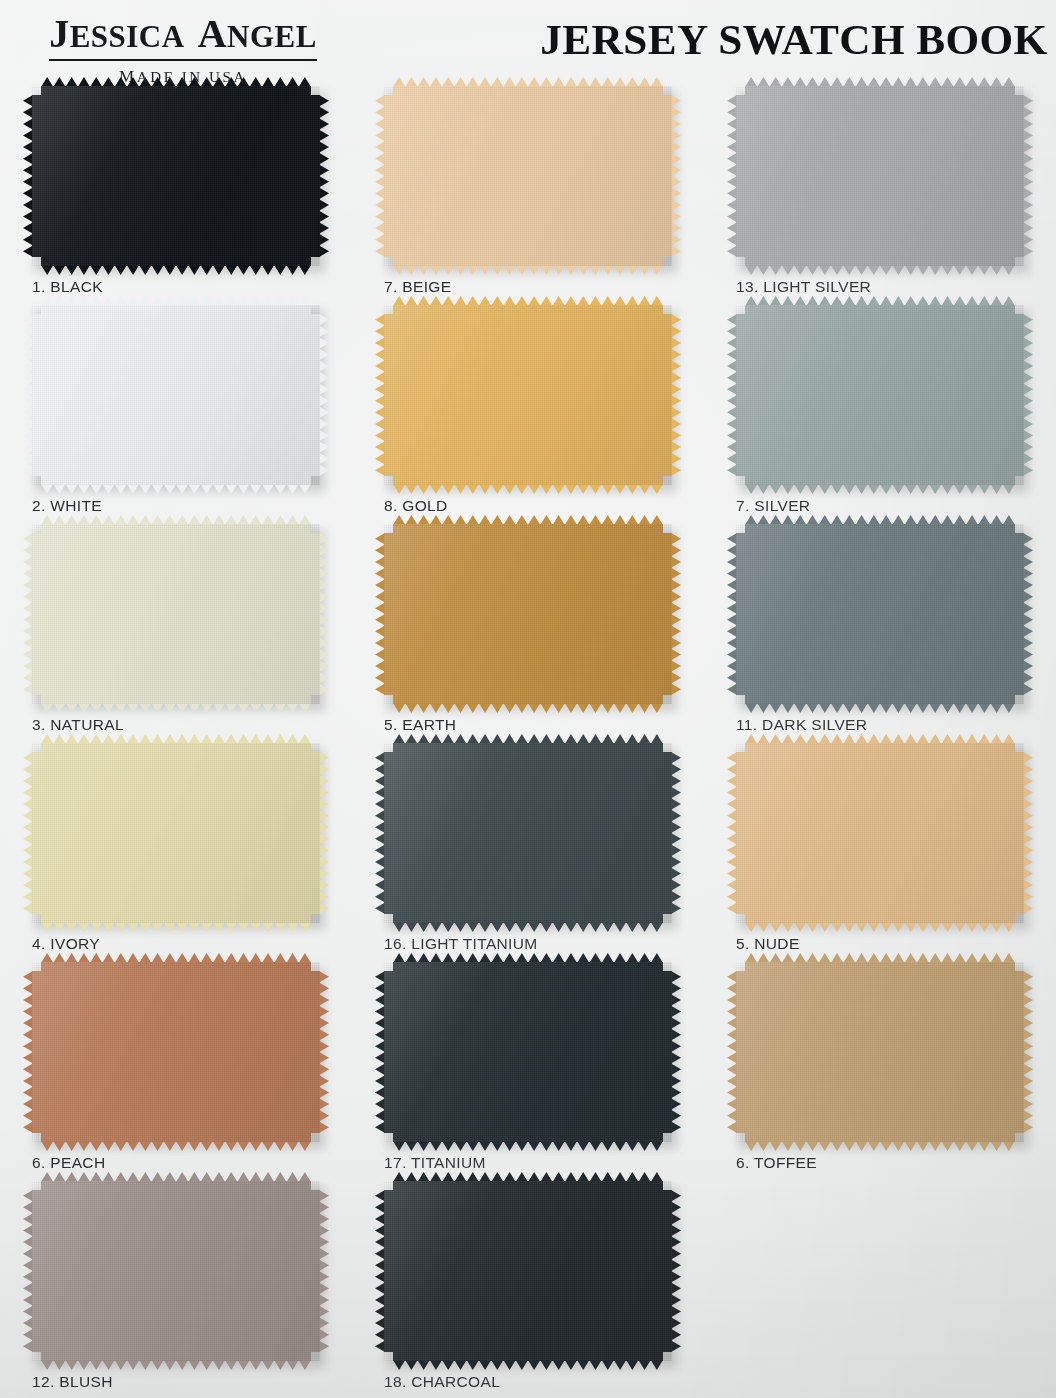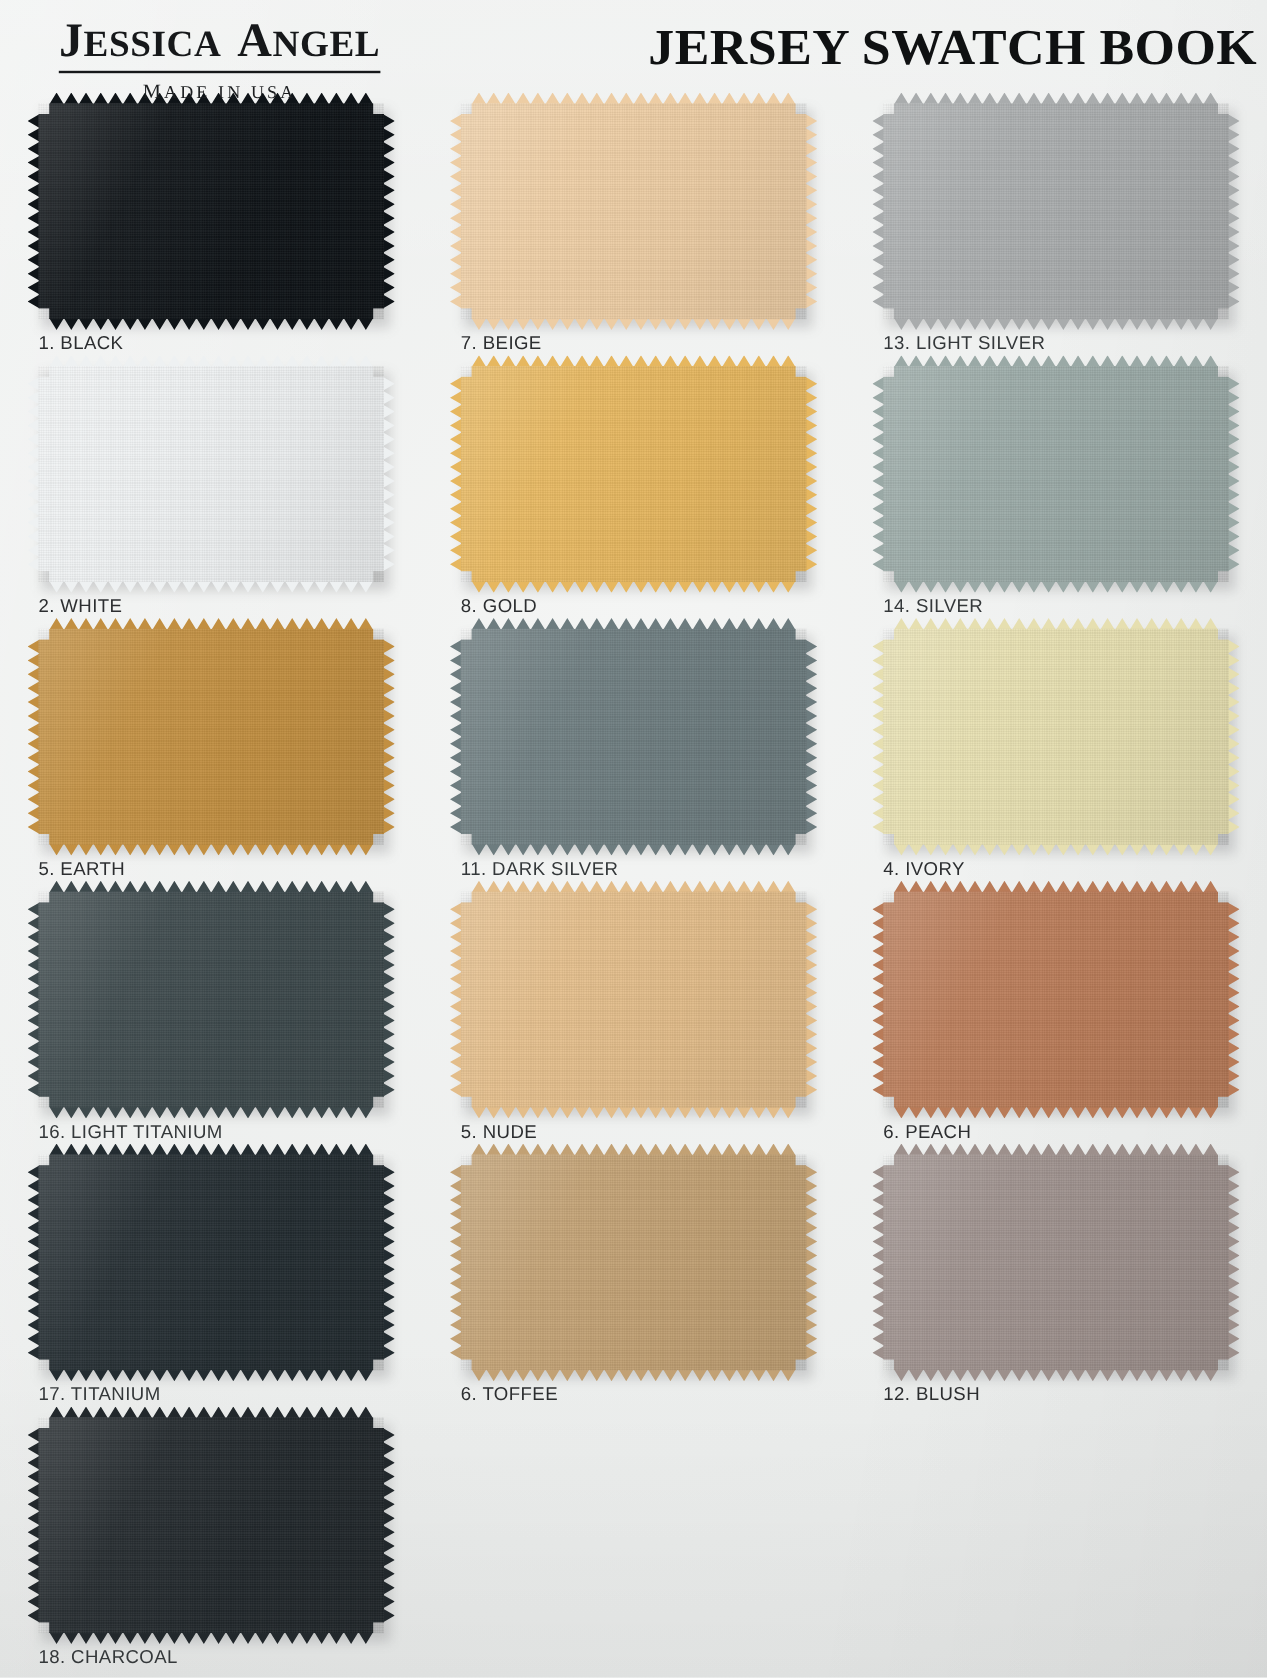--- a/index.html
+++ b/index.html
@@ -305,21 +305,33 @@
       <div class="cell col3">
         <div class="swatch-wrap">
           <div class="shadow"></div>
           <div class="swatch" style="background: rgb(154, 169, 166);"></div>
           <div class="teeth teeth-top" style="background: rgb(154, 169, 166);"></div>
           <div class="teeth teeth-bottom" style="background: rgb(154, 169, 166);"></div>
           <div class="teeth teeth-left" style="background: rgb(154, 169, 166);"></div>
           <div class="teeth teeth-right" style="background: rgb(154, 169, 166);"></div>
           <div class="sheen"></div>
         </div>
-        <div class="label">14. SILVER</div>
+        <div class="label">7. SILVER</div>
+      </div>
+      <div class="cell col1">
+        <div class="swatch-wrap">
+          <div class="shadow"></div>
+          <div class="swatch" style="background: rgb(229, 230, 210);"></div>
+          <div class="teeth teeth-top" style="background: rgb(229, 230, 210);"></div>
+          <div class="teeth teeth-bottom" style="background: rgb(229, 230, 210);"></div>
+          <div class="teeth teeth-left" style="background: rgb(229, 230, 210);"></div>
+          <div class="teeth teeth-right" style="background: rgb(229, 230, 210);"></div>
+          <div class="sheen"></div>
+        </div>
+        <div class="label">3. NATURAL</div>
       </div>
       <div class="cell col2">
         <div class="swatch-wrap">
           <div class="shadow"></div>
           <div class="swatch" style="background: rgb(194, 143, 65);"></div>
           <div class="teeth teeth-top" style="background: rgb(194, 143, 65);"></div>
           <div class="teeth teeth-bottom" style="background: rgb(194, 143, 65);"></div>
           <div class="teeth teeth-left" style="background: rgb(194, 143, 65);"></div>
           <div class="teeth teeth-right" style="background: rgb(194, 143, 65);"></div>
           <div class="sheen"></div>

